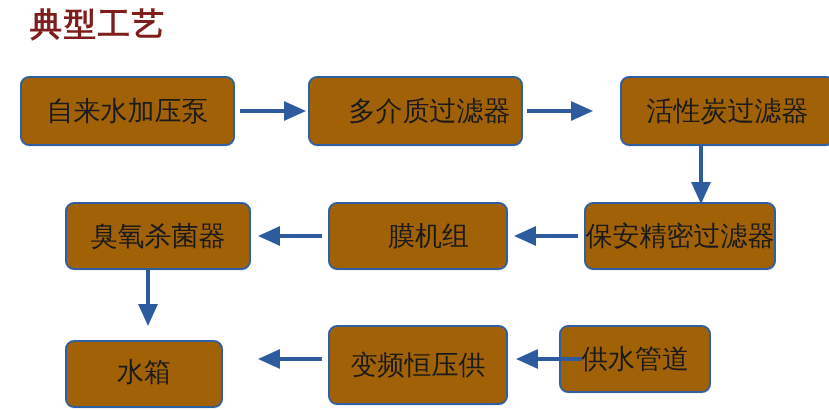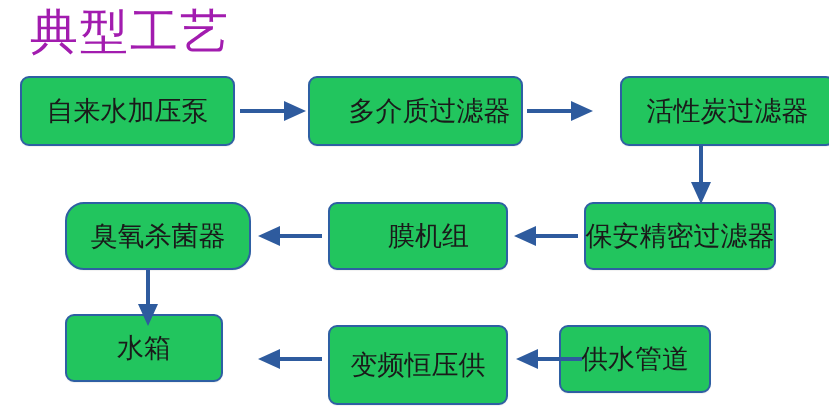--- a/index.html
+++ b/index.html
@@ -14,33 +14,33 @@
     position: relative;
     width: 829px;
     height: 410px;
     background: #ffffff;
     overflow: hidden;
   }
   .title {
     position: absolute;
     left: 30px;
     top: 8px;
-    font-size: 48px;
-    font-weight: normal;
-    color: #a21caf;
+    font-size: 32px;
+    font-weight: bold;
+    color: #7f1d1d;
     letter-spacing: 2px;
     line-height: 1;
     white-space: nowrap;
   }
   .node {
     position: absolute;
     box-sizing: border-box;
     border: 2px solid #2e5fa3;
     border-radius: 9px;
-    background: #22c55e;
+    background: #a16207;
     display: flex;
     align-items: center;
     justify-content: center;
     color: #1a1a1a;
     font-size: 27px;
     line-height: 1;
     white-space: nowrap;
     box-shadow: 0 1px 1px rgba(0,0,0,0.06);
   }
   
@@ -64,33 +64,33 @@
   </div>
 
   <div class="node" style="left:308px; top:76px;  width:215px; height:70px;padding-left:28px;">
     <span>多介质过滤器</span>
   </div>
 
   <div class="node" style="left:620px; top:76px;  width:215px; height:70px;">
     <span>活性炭过滤器</span>
   </div>
 
-  <div class="node" style="left:65px;  top:202px; width:186px; height:68px;border-radius:19px;">
+  <div class="node" style="left:65px;  top:202px; width:186px; height:68px;">
     <span>臭氧杀菌器</span>
   </div>
 
   <div class="node" style="left:328px; top:202px; width:180px; height:68px;padding-left:21px;">
     <span>膜机组</span>
   </div>
 
   <div class="node" style="left:584px; top:202px; width:192px; height:68px;">
     <span>保安精密过滤器</span>
   </div>
 
-  <div class="node" style="left:65px;  top:314px; width:158px; height:68px;">
+  <div class="node" style="left:65px;  top:340px; width:158px; height:68px;font-family:Liberation Mono, monospace;">
     <span>水箱</span>
   </div>
 
   <div class="node" style="left:328px; top:325px; width:180px; height:80px;">
     <span>变频恒压供</span>
   </div>
 
   <div class="node" style="left:559px; top:325px; width:152px; height:68px;">
     <span>供水管道</span>
   </div>

